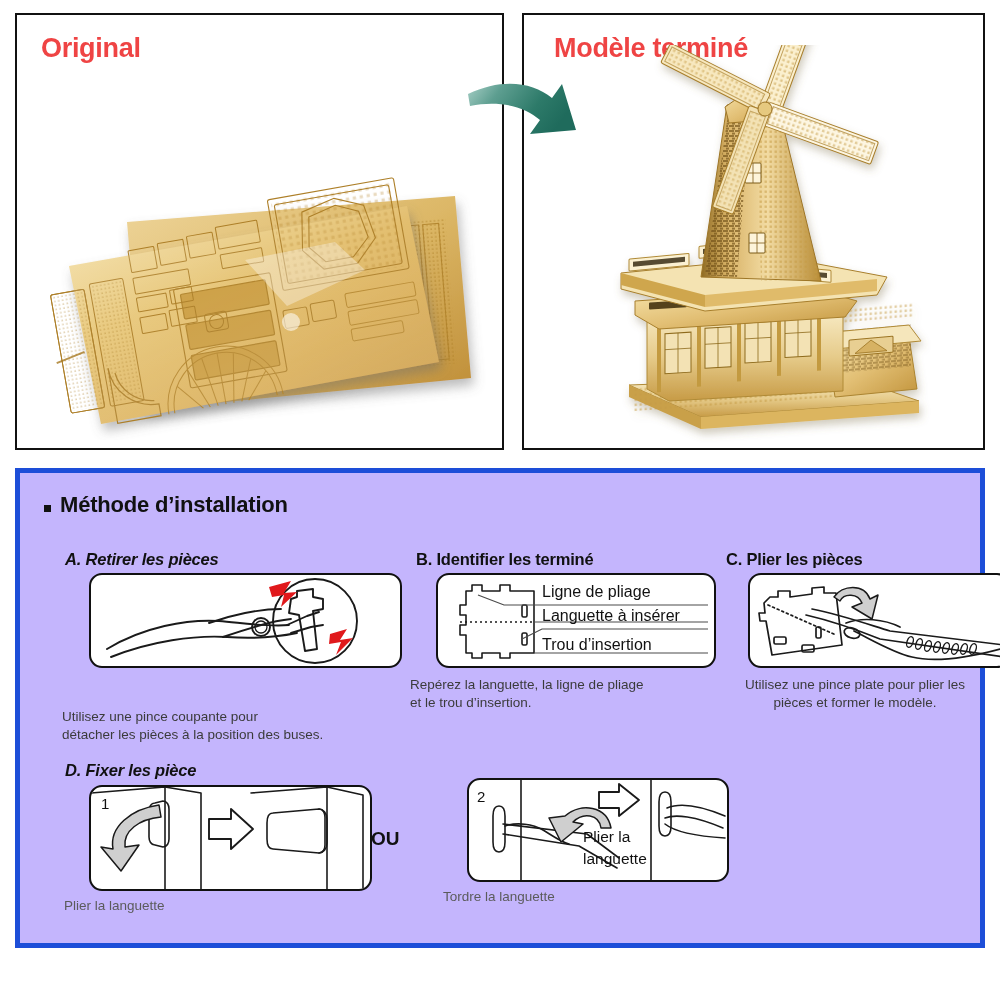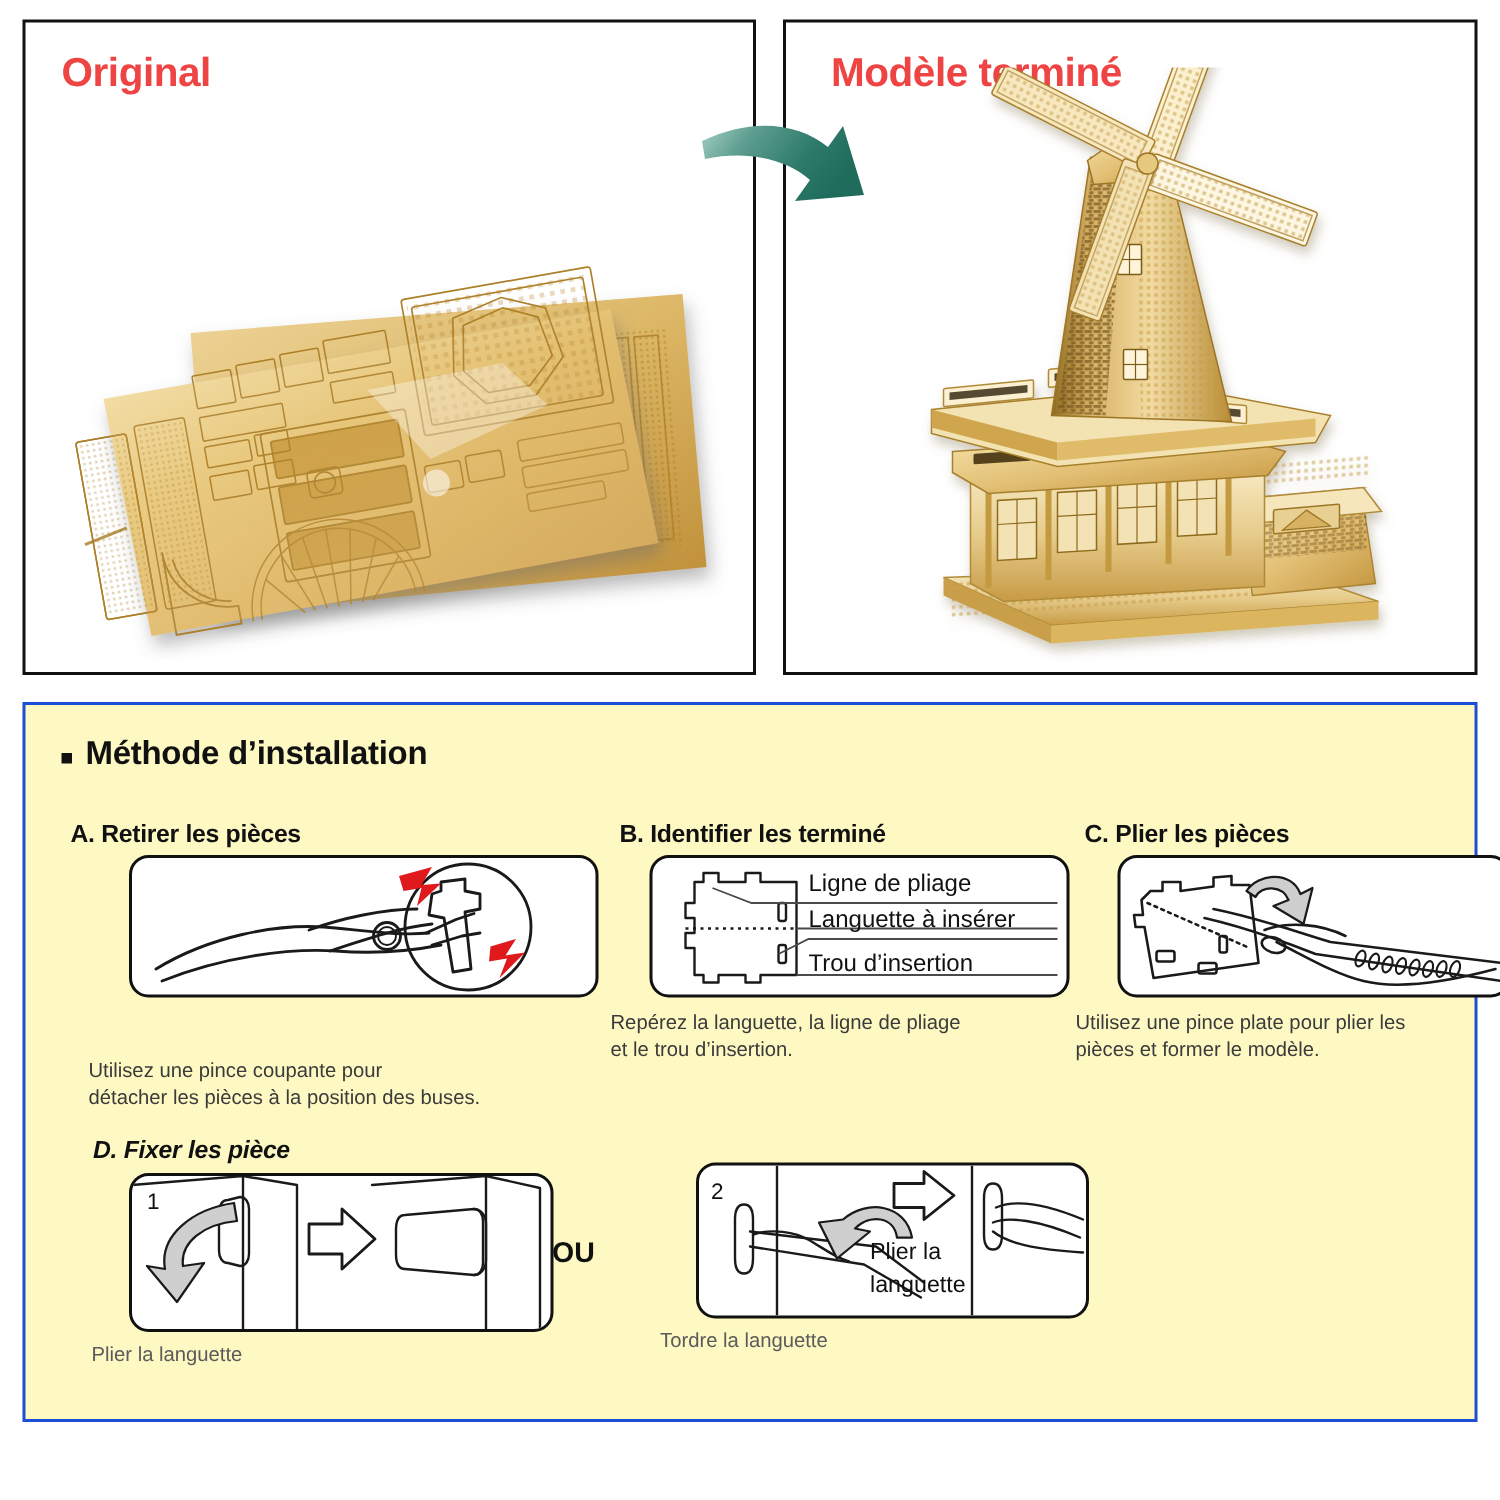--- a/index.html
+++ b/index.html
@@ -34,21 +34,21 @@
 
   
   .sheets{position:absolute; left:18px; top:95px; width:455px; height:330px;}
 
   
   .windmill{position:absolute; left:85px; top:30px; width:330px; height:400px;}
 
   
   .panel-instructions{
     position:absolute; left:15px; top:468px; width:970px; height:480px;
-    border:2px solid #1d4ed8; box-sizing:border-box; background:#fef9c3;
+    border:5px solid #1d4ed8; box-sizing:border-box; background:#c4b5fd;
   }
   .method-head{
     position:absolute; left:40px; top:19px; font-size:22px; font-weight:bold;
     color:#111; white-space:nowrap; letter-spacing:-0.2px;
   }
   .method-bullet{
     position:absolute; left:24px; top:32px; width:7px; height:7px; background:#111;
   }
 
   .step-title{
@@ -376,21 +376,21 @@
         </g>
       </svg>
     </div>
   </div>
 
   <div class="panel-instructions">
 
     <div class="method-bullet"></div>
     <div class="method-head">Méthode d’installation</div>
 
-    <div class="step-title" style="left:30px; top:77px;">A. Retirer les pièces</div>
+    <div class="step-title" style="left:45px; top:77px;font-style:italic;">A. Retirer les pièces</div>
     <div class="figbox" style="left:33px; top:100px; width:313px; height:95px;">
       <svg width="309" height="91" viewBox="0 0 309 91">
         <g fill="none" stroke="#1a1a1a" stroke-width="1.9" stroke-linejoin="round" stroke-linecap="round">
 
           <circle cx="224" cy="46" r="42"></circle>
 
           <path d="M16 74 C52 52, 96 44, 128 46 C152 48, 176 52, 198 50"></path>
           <path d="M20 82 C60 66, 104 60, 136 62 C162 64, 186 62, 206 58"></path>
 
           <path d="M118 48 C140 40, 168 34, 190 34"></path>
@@ -471,21 +471,21 @@
             <ellipse cx="214" cy="74" rx="3" ry="5.5" transform="rotate(20 214 74)"></ellipse>
             <ellipse cx="223" cy="74" rx="3" ry="5.5" transform="rotate(20 223 74)"></ellipse>
           </g>
         </g>
 
         <g fill="#cfcfcf" stroke="#1a1a1a" stroke-width="1.5" stroke-linejoin="round">
           <path d="M84 22 C92 10, 114 8, 120 24 L128 20 L122 44 L102 32 L112 28 C108 18, 94 18, 90 26 Z"></path>
         </g>
       </svg>
     </div>
-    <div class="caption" style="left:700px; top:203px; width:270px;">Utilisez une pince plate pour plier les
+    <div class="caption" style="left:700px; top:203px; width:270px;text-align:center;">Utilisez une pince plate pour plier les
 pièces et former le modèle.</div>
 
     <div class="step-title" style="left:45px; top:288px;font-style:italic;">D. Fixer les pièce</div>
 
     <div class="figbox" style="left:33px; top:312px; width:283px; height:106px;">
       <svg width="279" height="102" viewBox="0 0 279 102">
         <g fill="none" stroke="#1a1a1a" stroke-width="1.6" stroke-linejoin="round" stroke-linecap="round">
 
           <path d="M0 6 L74 0 L74 102"></path>
           <path d="M74 0 L110 6 L110 102"></path>

